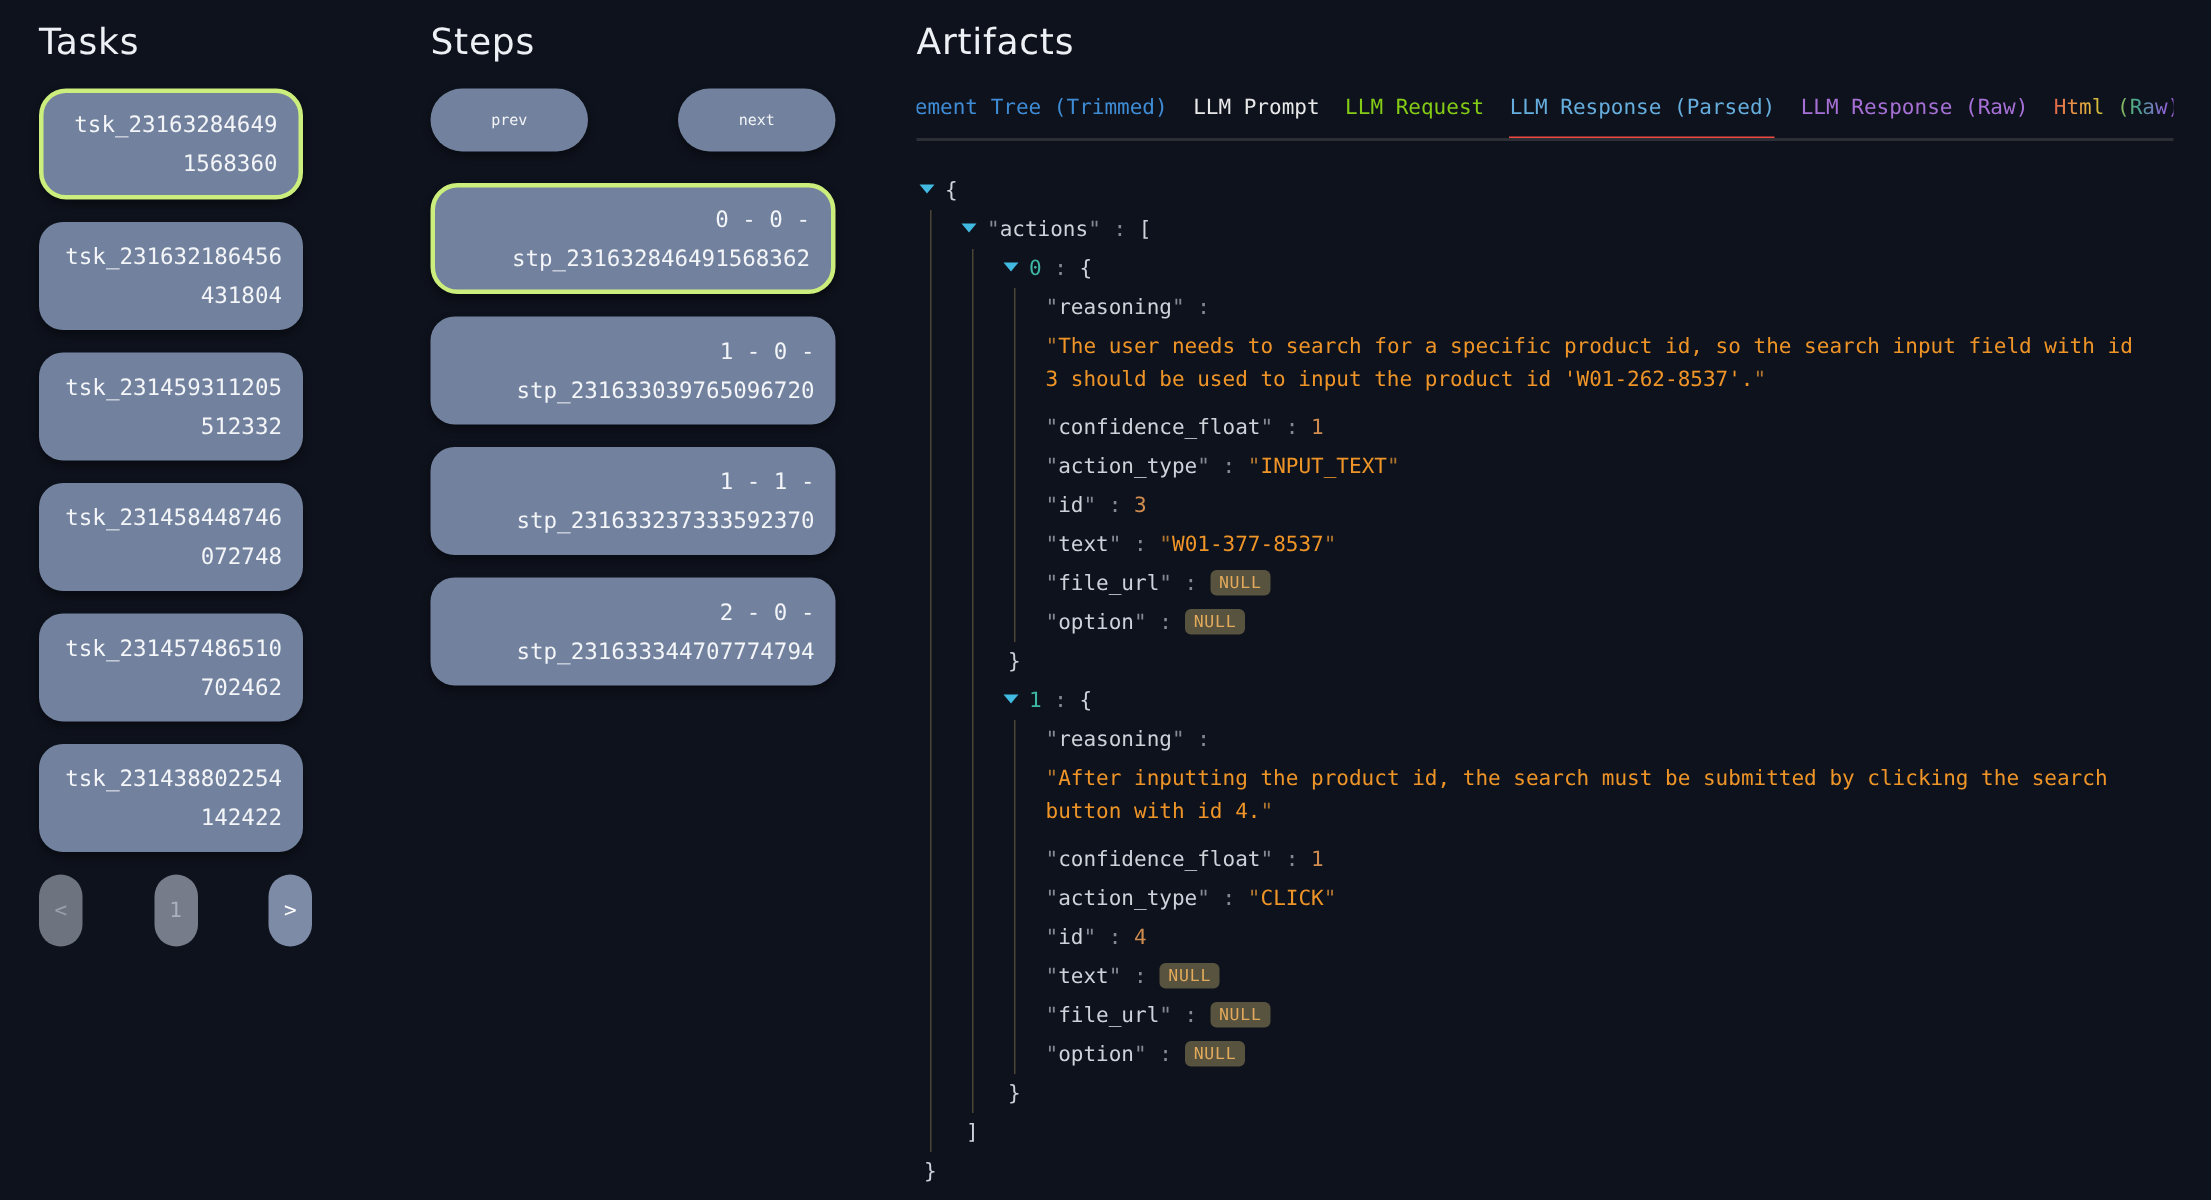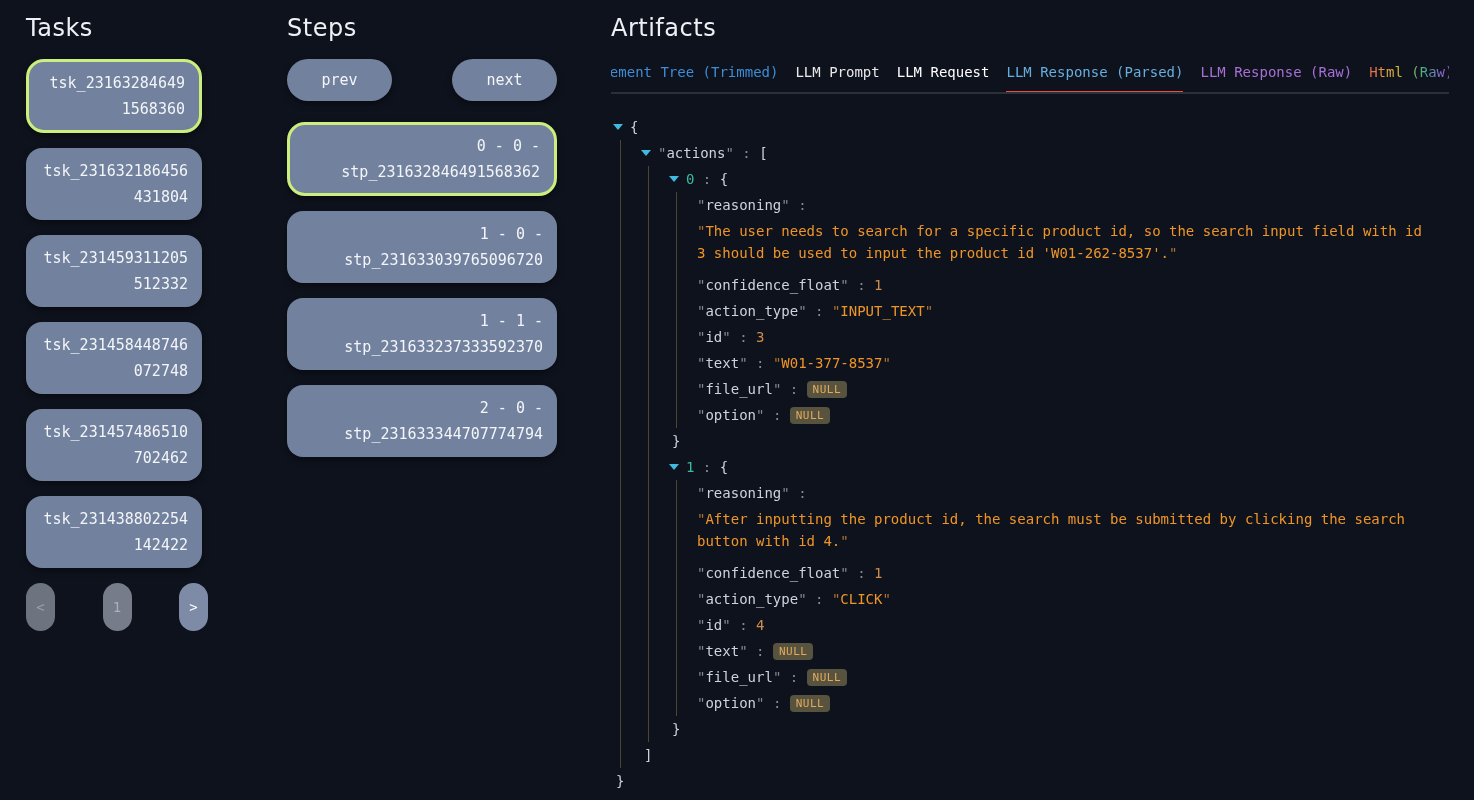--- a/index.html
+++ b/index.html
@@ -37,21 +37,21 @@
     box-shadow:0 3px 6px rgba(0,0,0,.4);
   }
   .btn.selected{
     border:3px solid var(--accent);border-radius:18px;
     padding-top:8px;padding-bottom:8px;
   }
   .nav-row{display:flex;justify-content:space-between;margin-bottom:21px;}
   .nav-btn{
     width:105px;height:42px;border:none;border-radius:21px;
     background:var(--btn-bg);color:var(--btn-fg);
-    font-family:inherit;font-size:15px;cursor:pointer;
+    font-family:inherit;font-size:10px;cursor:pointer;
     box-shadow:0 3px 6px rgba(0,0,0,.4);
   }
   
   .pg{display:flex;width:182px;justify-content:space-between;margin-top:14px;}
   .pg button{
     width:29px;height:48px;border:none;border-radius:15px;
     font-family:inherit;font-size:14px;cursor:pointer;
   }
   .pg .pg-prev{background:#6e7380;color:#9aa0ac;}
   .pg .pg-page{background:#777c8b;color:#aab0bc;}
@@ -141,21 +141,21 @@
       <button class="btn">2 - 0 -
 stp_231633344707774794</button>
     </div>
 </div>
 
 <div class="col col-artifacts">
   <div class="col-title">Artifacts</div>
   <div class="tabs" id="tab-row">
       <span class="tab" style="color: rgb(63, 140, 214);">Element Tree (Trimmed)</span>
       <span class="tab" style="color: rgb(232, 232, 232); text-align: right;">LLM Prompt</span>
-      <span class="tab" style="color: #ffffff;">LLM Request</span>
+      <span class="tab" style="color: #84cc16;">LLM Request</span>
       <span class="tab active" style="color: rgb(102, 174, 222);">LLM Response (Parsed)</span>
       <span class="tab" style="color: rgb(167, 112, 214);">LLM Response (Raw)</span>
       <span class="tab tab-rainbow">Html (Raw)</span>
     </div>
   <div class="jtree" id="jtree">
       <div class="jrow"><span class="jarrow"></span><span class="jpunct">{</span></div>
       <div class="jkids">
         <div class="jrow"><span class="jarrow"></span><span class="jq">"</span><span class="jkey">actions</span><span class="jq">"</span><span class="jq"> : </span><span class="jpunct">[</span></div>
         <div class="jkids">
           <div class="jrow"><span class="jarrow"></span><span class="jidx">0</span><span class="jq"> : </span><span class="jpunct">{</span></div>

